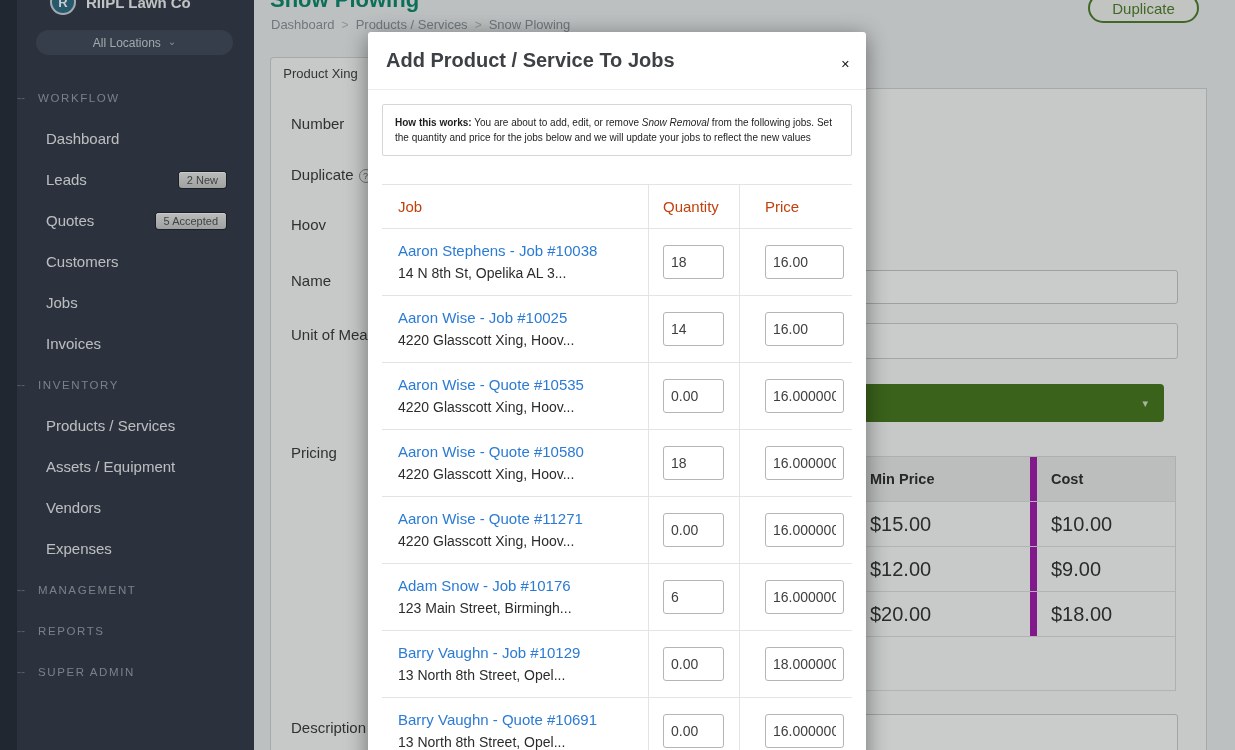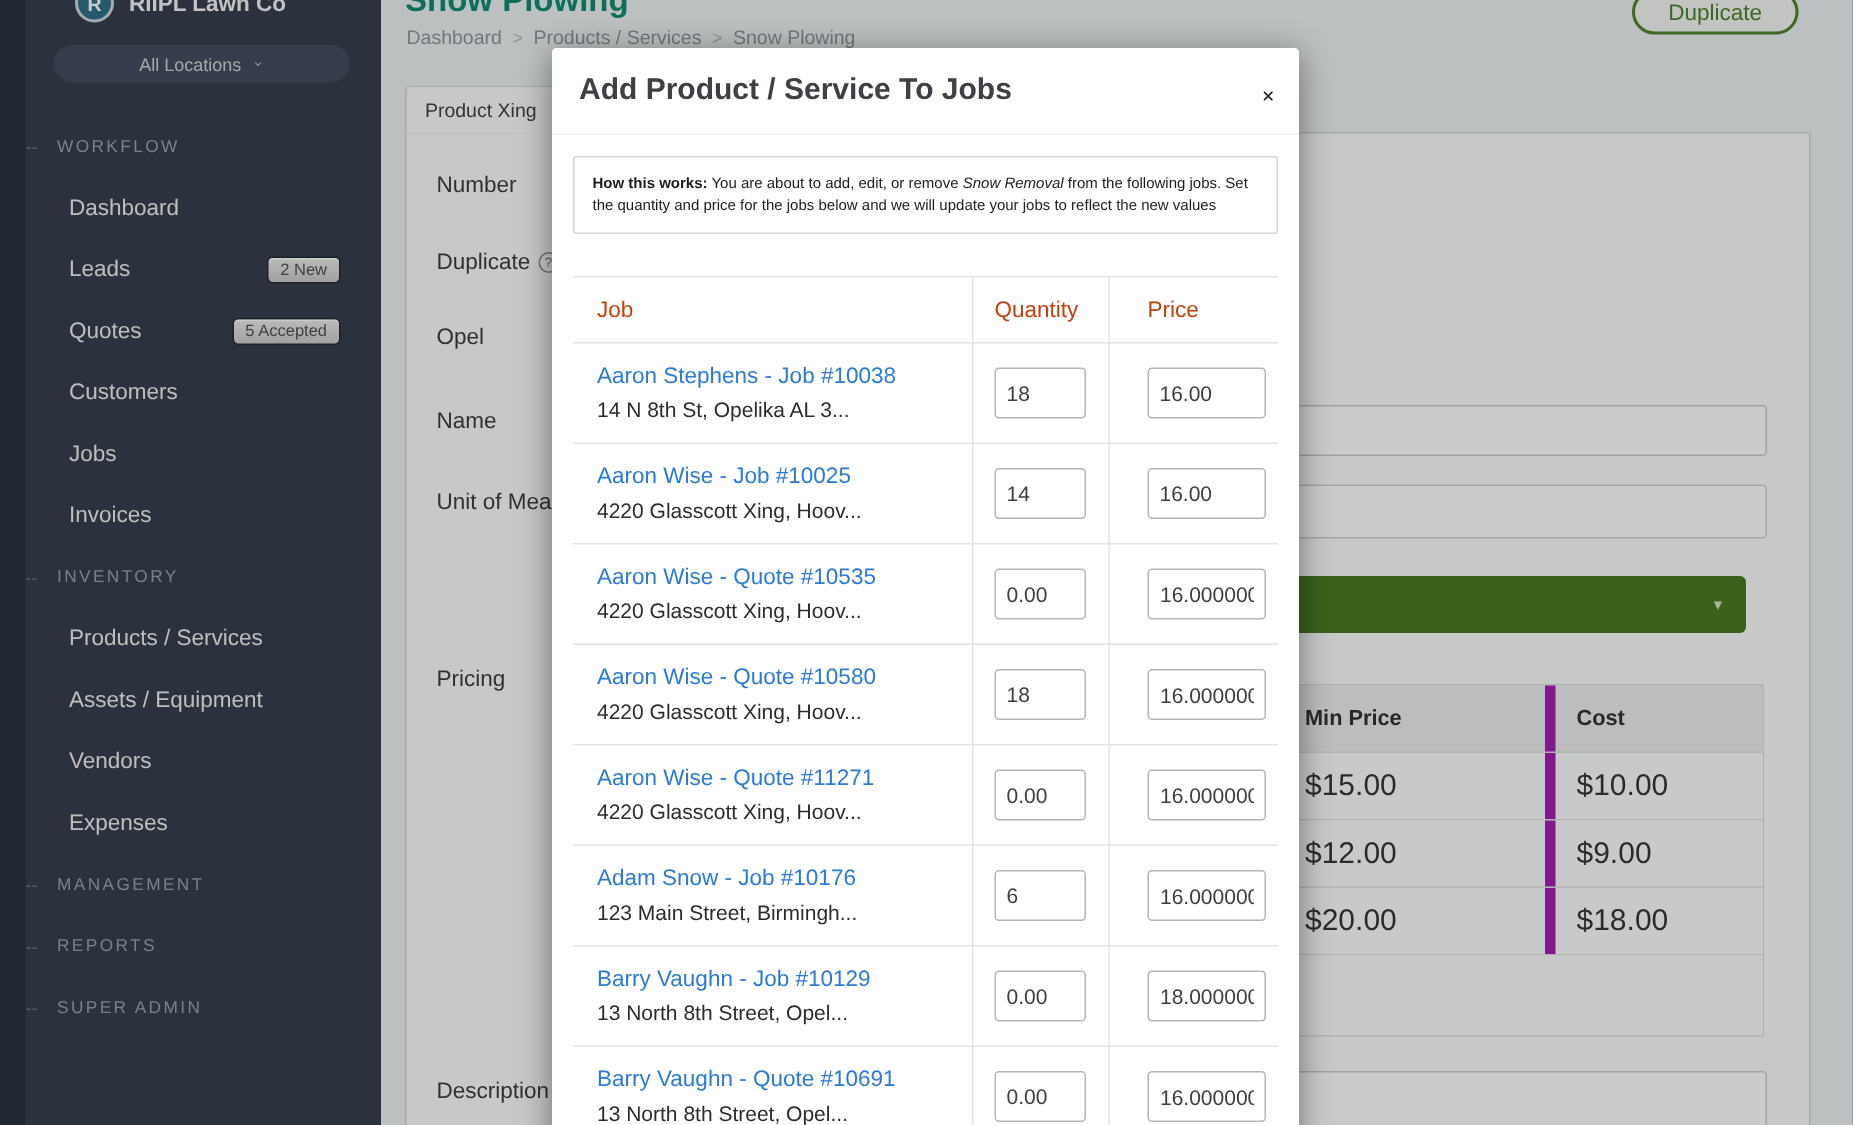--- a/index.html
+++ b/index.html
@@ -173,21 +173,21 @@
 
     <button class="duplicate-btn">Duplicate</button>
 
     <div class="tab">Product Xing</div>
 
     <div class="card">
       <div class="fld" style="top:26px">Number</div>
       <div class="fld" style="top:77px">
         <span>Duplicate</span><span class="help-circle">?</span>
       </div>
-      <div class="fld" style="top:127px">Opel</div>
+      <div class="fld" style="top:127px">Hoov</div>
       <div class="fld" style="top:183px">Name</div>
       <div class="fld" style="top:237px">Unit of Measure</div>
       <div class="fld" style="top:355px">Pricing</div>
       <div class="fld" style="top:630px">Description</div>
 
       <input class="name-input" style="">
       <div class="unit-input"></div>
 
       <button class="green-btn">
         <span class="chev">▾</span>

